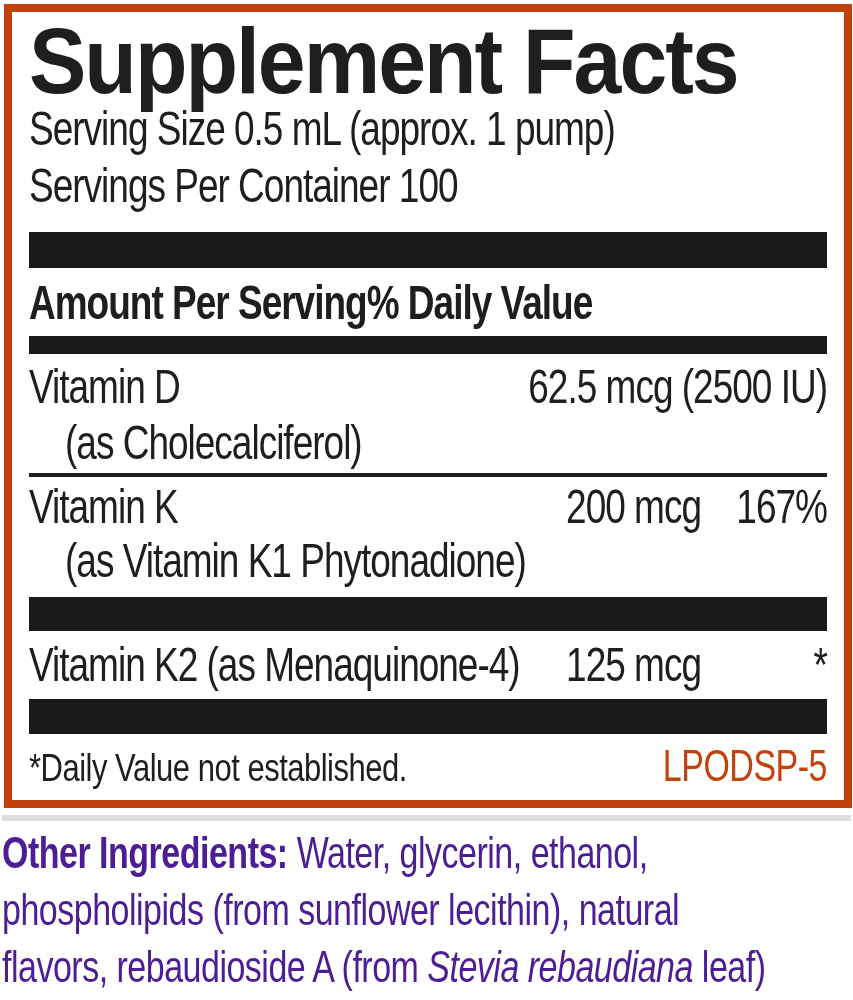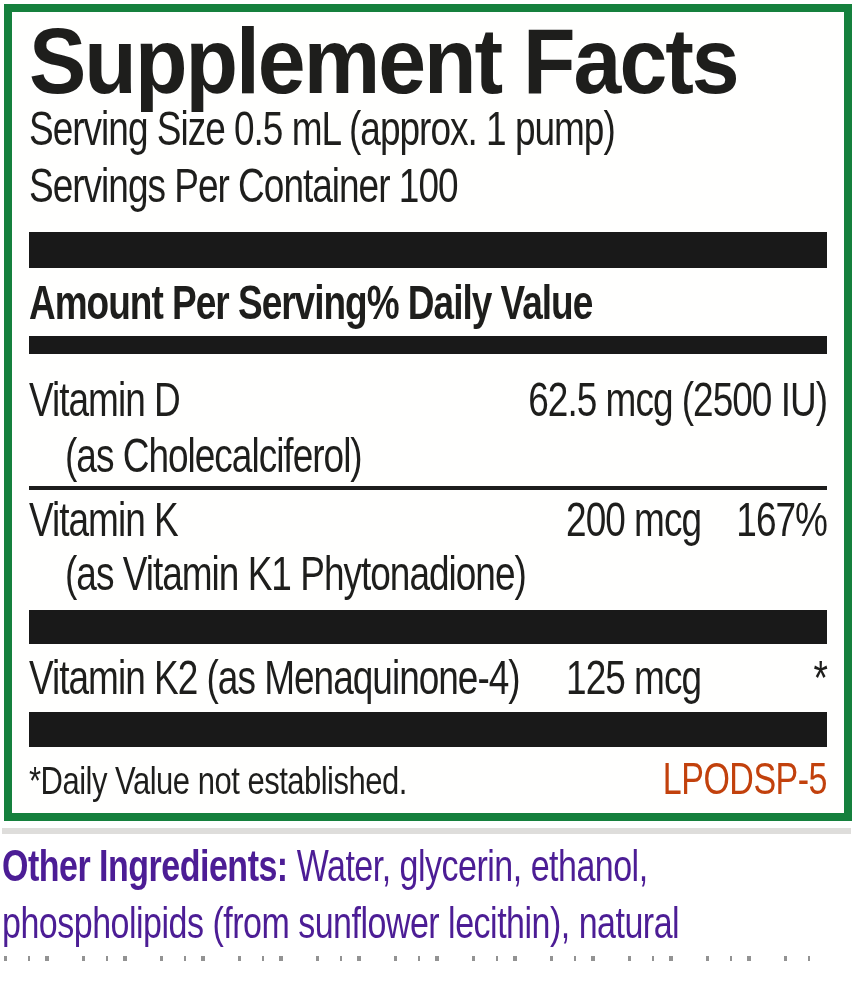--- a/index.html
+++ b/index.html
@@ -13,21 +13,21 @@
     font-family: "Liberation Sans", "DejaVu Sans", sans-serif;
     color: #1e1e1c;
   }
   .page { width: 853px; height: 1000px; position: relative; background: #fff; }
 
   
   .sf-box {
     box-sizing: border-box;
     margin: 4px 1px 0 4px;
     width: 848px;
-    border: 8px solid #15803d;
+    border: 8px solid #c2410c;
     background: #fffffe;
     padding: 10px 17px 4px 17px;
   }
 
   .t { display: inline-block; transform: scaleY(1.28); transform-origin: center; white-space: pre; }
 
   .sf-title {
     font-size: 86px;
     font-weight: bold;
     letter-spacing: -2px;
@@ -68,21 +68,21 @@
   }
   .nutrient .n-name { flex: 1 1 auto; text-align: left; white-space: nowrap; }
   .nutrient .n-amt  { flex: 0 0 auto; text-align: right; white-space: nowrap; }
   .nutrient .n-dv   { flex: 0 0 126px; width: 126px; text-align: right; white-space: nowrap; }
   .nutrient .detail-line {
     line-height: 46px;
     margin-top: 10px;
     padding-left: 36px;
     white-space: nowrap;
   }
-  .row-d  { padding: 24px 0 6px 0; }
+  .row-d  { padding: 11px 0 6px 0; }
   .row-k  { padding: 8px 0 12px 0; }
   .row-k .detail-line { margin-top: 8px; }
   .row-k2 { padding: 12px 0 10px 0; }
 
   .footnote-row {
     display: flex;
     justify-content: space-between;
     align-items: baseline;
     font-size: 31px;
     letter-spacing: -0.5px;
@@ -193,17 +193,18 @@
       <span class="product-code"><span class="t">LPODSP-5</span></span>
     </div>
 
   </div>
 
   <div class="scan-shadow"></div>
 
   <div class="other-ingredients">
     <span class="ln"><span class="ti"><span class="oi-bold">Other Ingredients:</span><span> Water, glycerin, ethanol,</span></span></span>
     <span class="ln"><span class="ti"><span>phospholipids (from sunflower lecithin), natural</span></span></span>
+    <span class="ln"><span class="ti"><span>flavors, rebaudioside A (from </span><span class="oi-italic">Stevia rebaudiana</span><span> leaf)</span></span></span>
   </div>
 
   <div class="clipped-text-line"></div>
 
 </div>
 
 </body></html>

